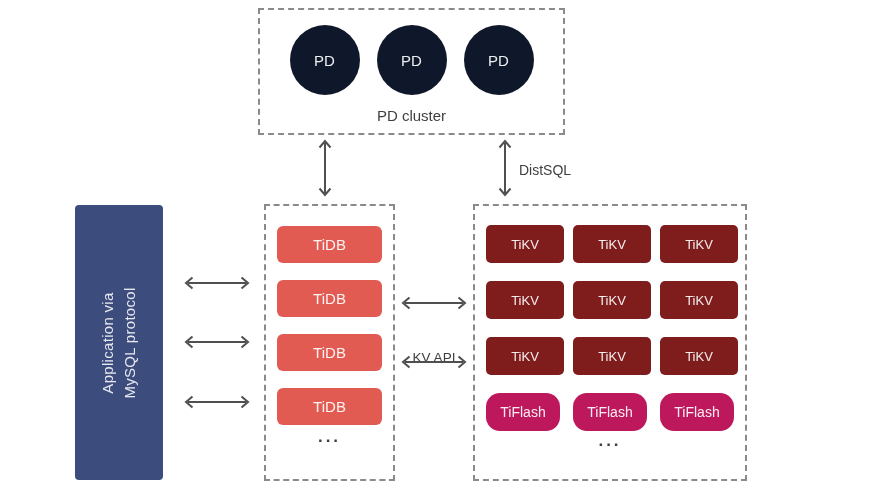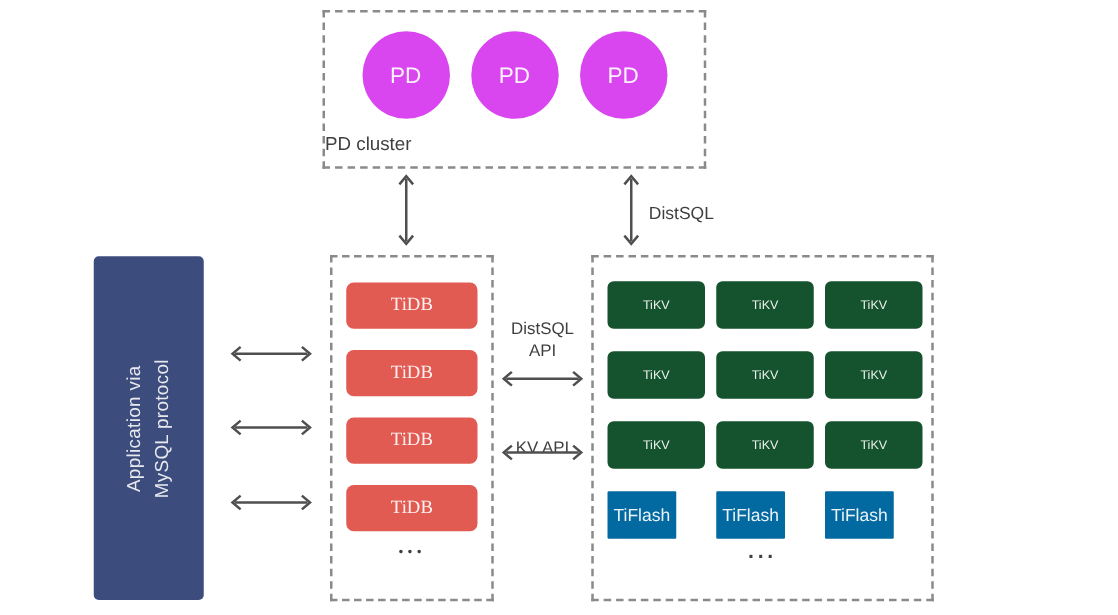--- a/index.html
+++ b/index.html
@@ -24,28 +24,29 @@
   #pd-box { left: 258px; top: 8px; width: 307px; height: 127px; }
   .pd-row {
     display: flex;
     justify-content: center;
     gap: 17px;
     padding-top: 15px;
   }
   .pd-node {
     width: 70px; height: 70px;
     border-radius: 50%;
-    background: #d946ef;
+    background: #0f172a;
     color: rgba(255,255,255,0.93);
-    font-size: 18px;
+    font-size: 15px;
     display: flex; align-items: center; justify-content: center;
   }
   .cluster-label {
     position: absolute;
     left: 0; right: 0;
+    text-align: center;
     font-size: 15px;
     color: #3f3f3f;
   }
   #pd-box .cluster-label { bottom: 9px; }
   
   .v-arrow { position: absolute; color: #4f4f4f; }
   #tso-arrow { left: 318px; top: 139px; }
   #metadata-arrow { left: 498px; top: 139px; }
   .edge-label {
     position: absolute;
@@ -85,21 +86,21 @@
     position: absolute;
     left: 398px; width: 72px;
     text-align: center;
     font-size: 13.5px;
     line-height: 1.3;
     color: #3f3f3f;
   }
   #distsql-label { top: 254px; }
   #kv-label { top: 337px; margin-top: 12px; }
   
-  #tidb-box { left: 264px; top: 204px; width: 131px; height: 277px; font-family: Liberation Serif, serif; }
+  #tidb-box { left: 264px; top: 204px; width: 131px; height: 277px; }
   .tidb-col {
     display: flex;
     flex-direction: column;
     align-items: center;
     gap: 17px;
     padding-top: 20px;
   }
   .tidb-node {
     width: 105px; height: 37px;
     border-radius: 6px;
@@ -125,29 +126,29 @@
   .storage-grid {
     display: grid;
     grid-template-columns: repeat(3, 78px);
     column-gap: 9px;
     row-gap: 18px;
     padding: 19px 0 0 11px;
   }
   .tikv-node {
     width: 78px; height: 38px;
     border-radius: 5px;
-    background: #14532d;
+    background: #7f1d1d;
     color: rgba(255,255,255,0.92);
-    font-size: 10px;
+    font-size: 13px;
     display: flex; align-items: center; justify-content: center;
   }
   .tiflash-node {
-    width: 55px; height: 38px;
-    border-radius: 1px;
-    background: #0369a1;
+    width: 74px; height: 38px;
+    border-radius: 14px;
+    background: #be185d;
     color: rgba(255,255,255,0.92);
     font-size: 14px;
     display: flex; align-items: center; justify-content: center;
   }
   #storage-box .ellipsis { top: 226px; }
   #storage-box .cluster-label { top: 246px; }
 </style>
 </head>
 <body>
 
@@ -201,21 +202,20 @@
   <div id="tidb-box" class="dashed-box">
     <div class="tidb-col">
       <div class="tidb-node">TiDB</div>
       <div class="tidb-node">TiDB</div>
       <div class="tidb-node">TiDB</div>
       <div class="tidb-node">TiDB</div>
     </div>
     <div class="ellipsis">...</div>
   </div>
 
-  <div id="distsql-label" class="api-label">DistSQL API</div>
   <svg id="distsql-arrow" class="h-arrow" width="66" height="14" viewBox="0 0 66 14">
     <line x1="4" y1="7" x2="62" y2="7" stroke="currentColor" stroke-width="2"></line>
     <polyline points="8.5,1.5 2,7 8.5,12.5" fill="none" stroke="currentColor" stroke-width="2"></polyline>
     <polyline points="57.5,1.5 64,7 57.5,12.5" fill="none" stroke="currentColor" stroke-width="2"></polyline>
   </svg>
   <div id="kv-label" class="api-label">KV API</div>
   <svg id="kv-arrow" class="h-arrow" width="66" height="14" viewBox="0 0 66 14">
     <line x1="4" y1="7" x2="62" y2="7" stroke="currentColor" stroke-width="2"></line>
     <polyline points="8.5,1.5 2,7 8.5,12.5" fill="none" stroke="currentColor" stroke-width="2"></polyline>
     <polyline points="57.5,1.5 64,7 57.5,12.5" fill="none" stroke="currentColor" stroke-width="2"></polyline>

